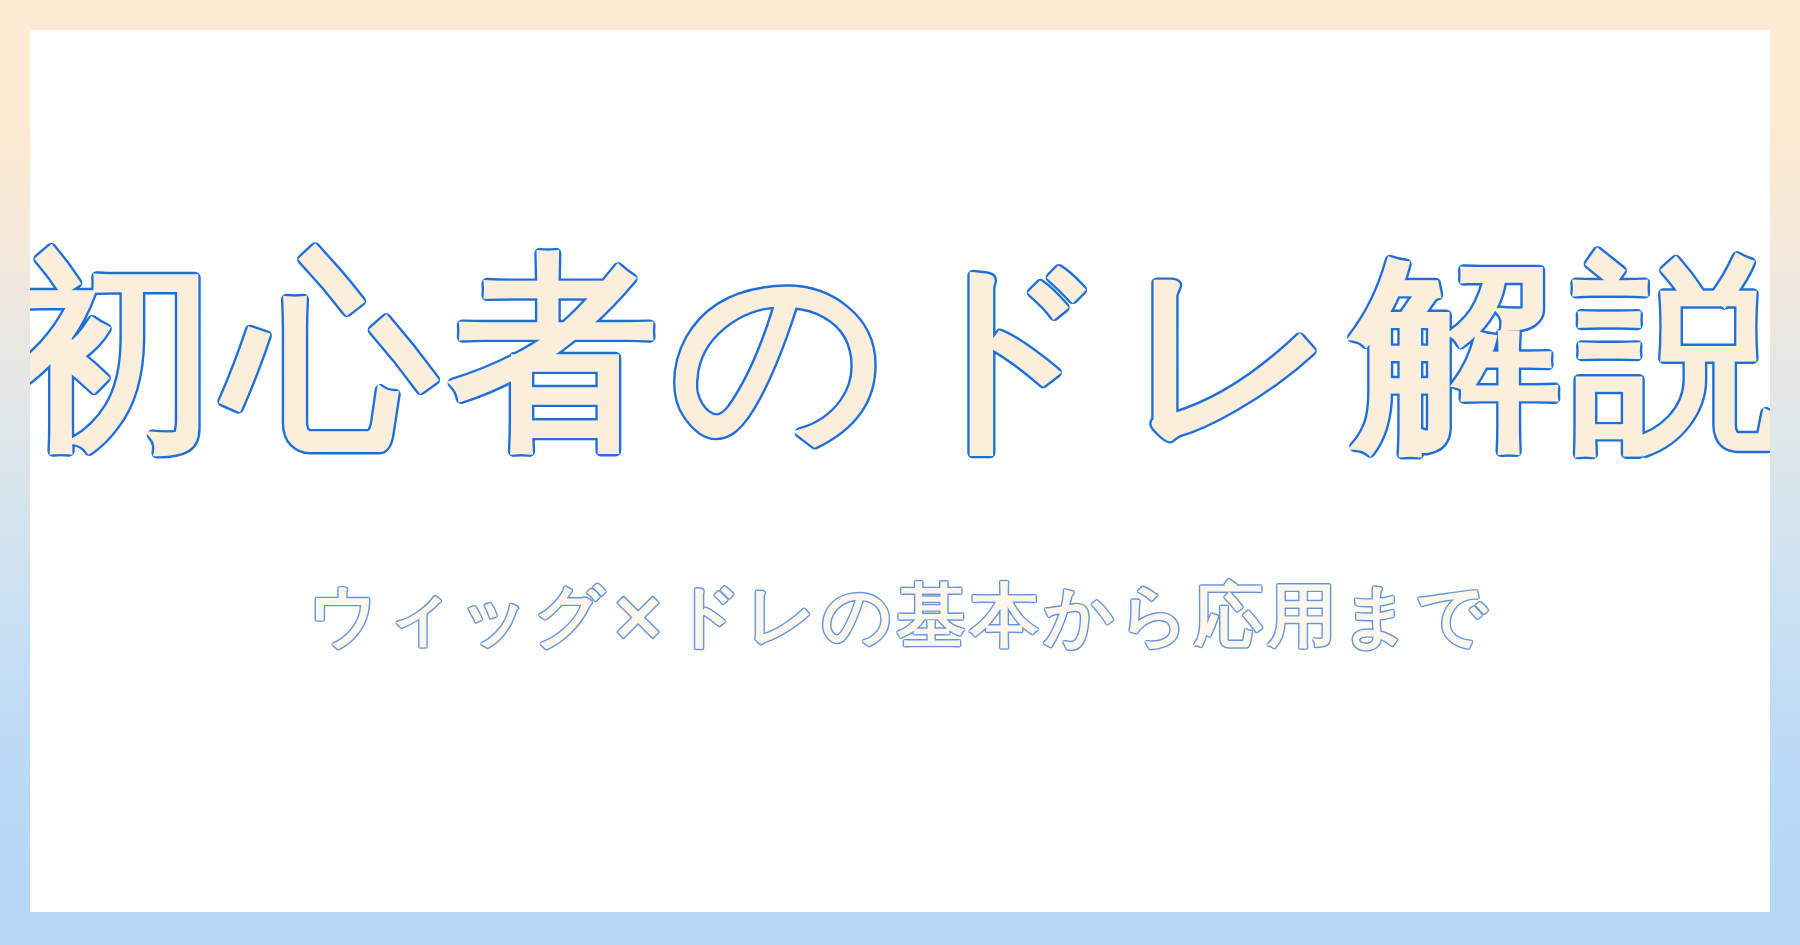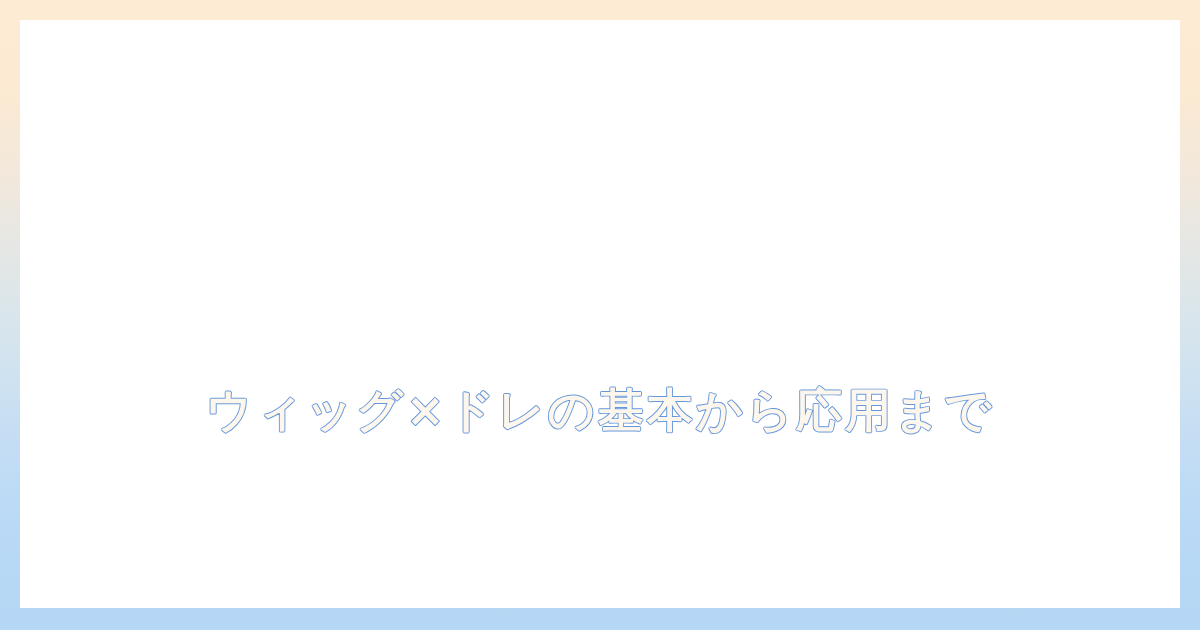--- a/index.html
+++ b/index.html
@@ -107,20 +107,25 @@
 </style>
 </head>
 <body>
 
 <div id="banner">
 
   <div id="card">
 
     <div id="content">
 
+      <div id="title-wrap">
+        <svg class="title-svg" viewBox="0 0 1160 180">
+          <text class="title-text" x="580" y="128" text-anchor="middle">初心者のドレ解説</text>
+        </svg>
+      </div>
 
       <div id="subtitle-wrap">
         <svg class="sub-svg" viewBox="0 0 1160 78">
           <text class="sub-text" x="580" y="54" text-anchor="middle">ウィッグ×ドレの基本から応用まで</text>
         </svg>
       </div>
 
     </div>
   </div>
 </div>

